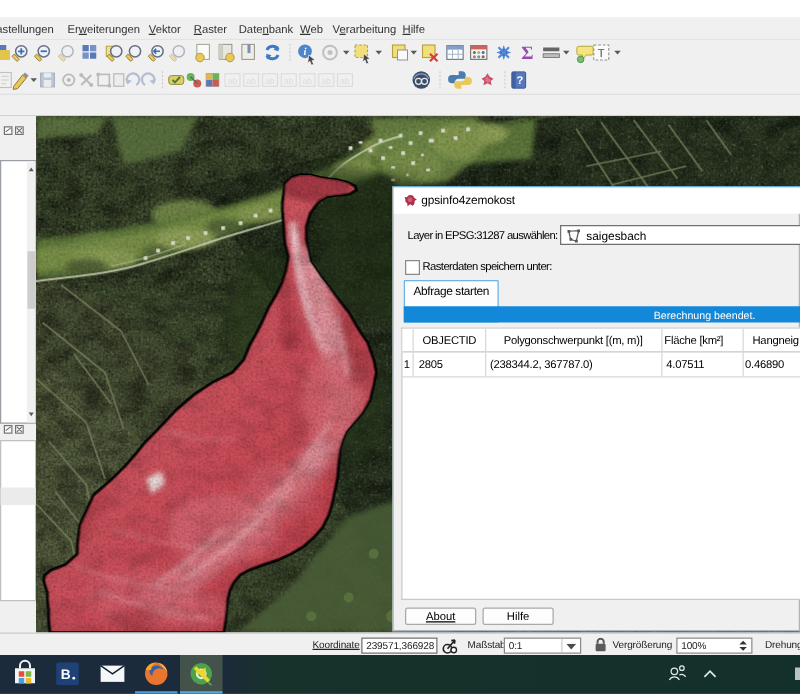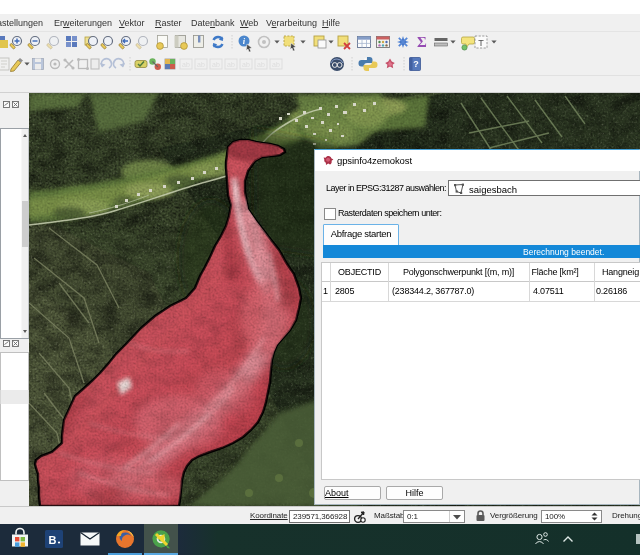--- a/index.html
+++ b/index.html
@@ -537,26 +537,26 @@
 
       <div class="abs" style="left:8px;top:0;width:1px;height:38px;background:#d8d8d8;"></div>
       <div class="abs" style="left:66px;top:0;width:1px;height:38px;background:#d8d8d8;"></div>
       <div class="abs" style="left:207px;top:0;width:1px;height:38px;background:#d8d8d8;"></div>
       <div class="abs" style="left:272px;top:0;width:1px;height:38px;background:#d8d8d8;"></div>
 
       <span class="abs" style="left:1px;top:23px;font-size:9px;">1</span>
       <span class="abs" style="left:13px;top:23px;">2805</span>
       <span class="abs" style="left:70px;top:23px;">(238344.2, 367787.0)</span>
       <span class="abs" style="left:211px;top:23px;">4.07511</span>
-      <span class="abs" style="left:274px;top:23px;">0.26186</span>
+      <span class="abs" style="left:274px;top:23px;">0.46890</span>
       <div class="abs" style="left:0;top:38px;width:320px;height:1px;background:#d8d8d8;"></div>
     </div>
 
     <div class="abs" style="left:9px;top:336px;width:57px;height:14px;background:#fdfdfd;border:1px solid #a9a9a9;border-radius:2px;box-sizing:border-box;">
-      <span class="abs" style="left:0;top:1px;width:55px;text-align:left;font-size:9px;color:#000;text-decoration:underline;">About</span>
+      <span class="abs" style="left:0;top:1px;width:55px;text-align:center;font-size:9px;color:#000;text-decoration:underline;">About</span>
     </div>
     <div class="abs" style="left:71px;top:336px;width:57px;height:14px;background:#fdfdfd;border:1px solid #a9a9a9;border-radius:2px;box-sizing:border-box;">
       <span class="abs" style="left:0;top:1px;width:55px;text-align:center;font-size:9px;color:#000;">Hilfe</span>
     </div>
   </div>
   <div class="abs" id="statusbar">
     <span class="abs" style="left:250px;top:4px;text-decoration:underline;">Koordinate</span>
     <div class="abs" style="left:289px;top:3px;width:61px;height:13px;background:#fff;border:1px solid #707070;box-sizing:border-box;">
       <span class="abs" style="left:3px;top:1px;">239571,366928</span>
     </div>

